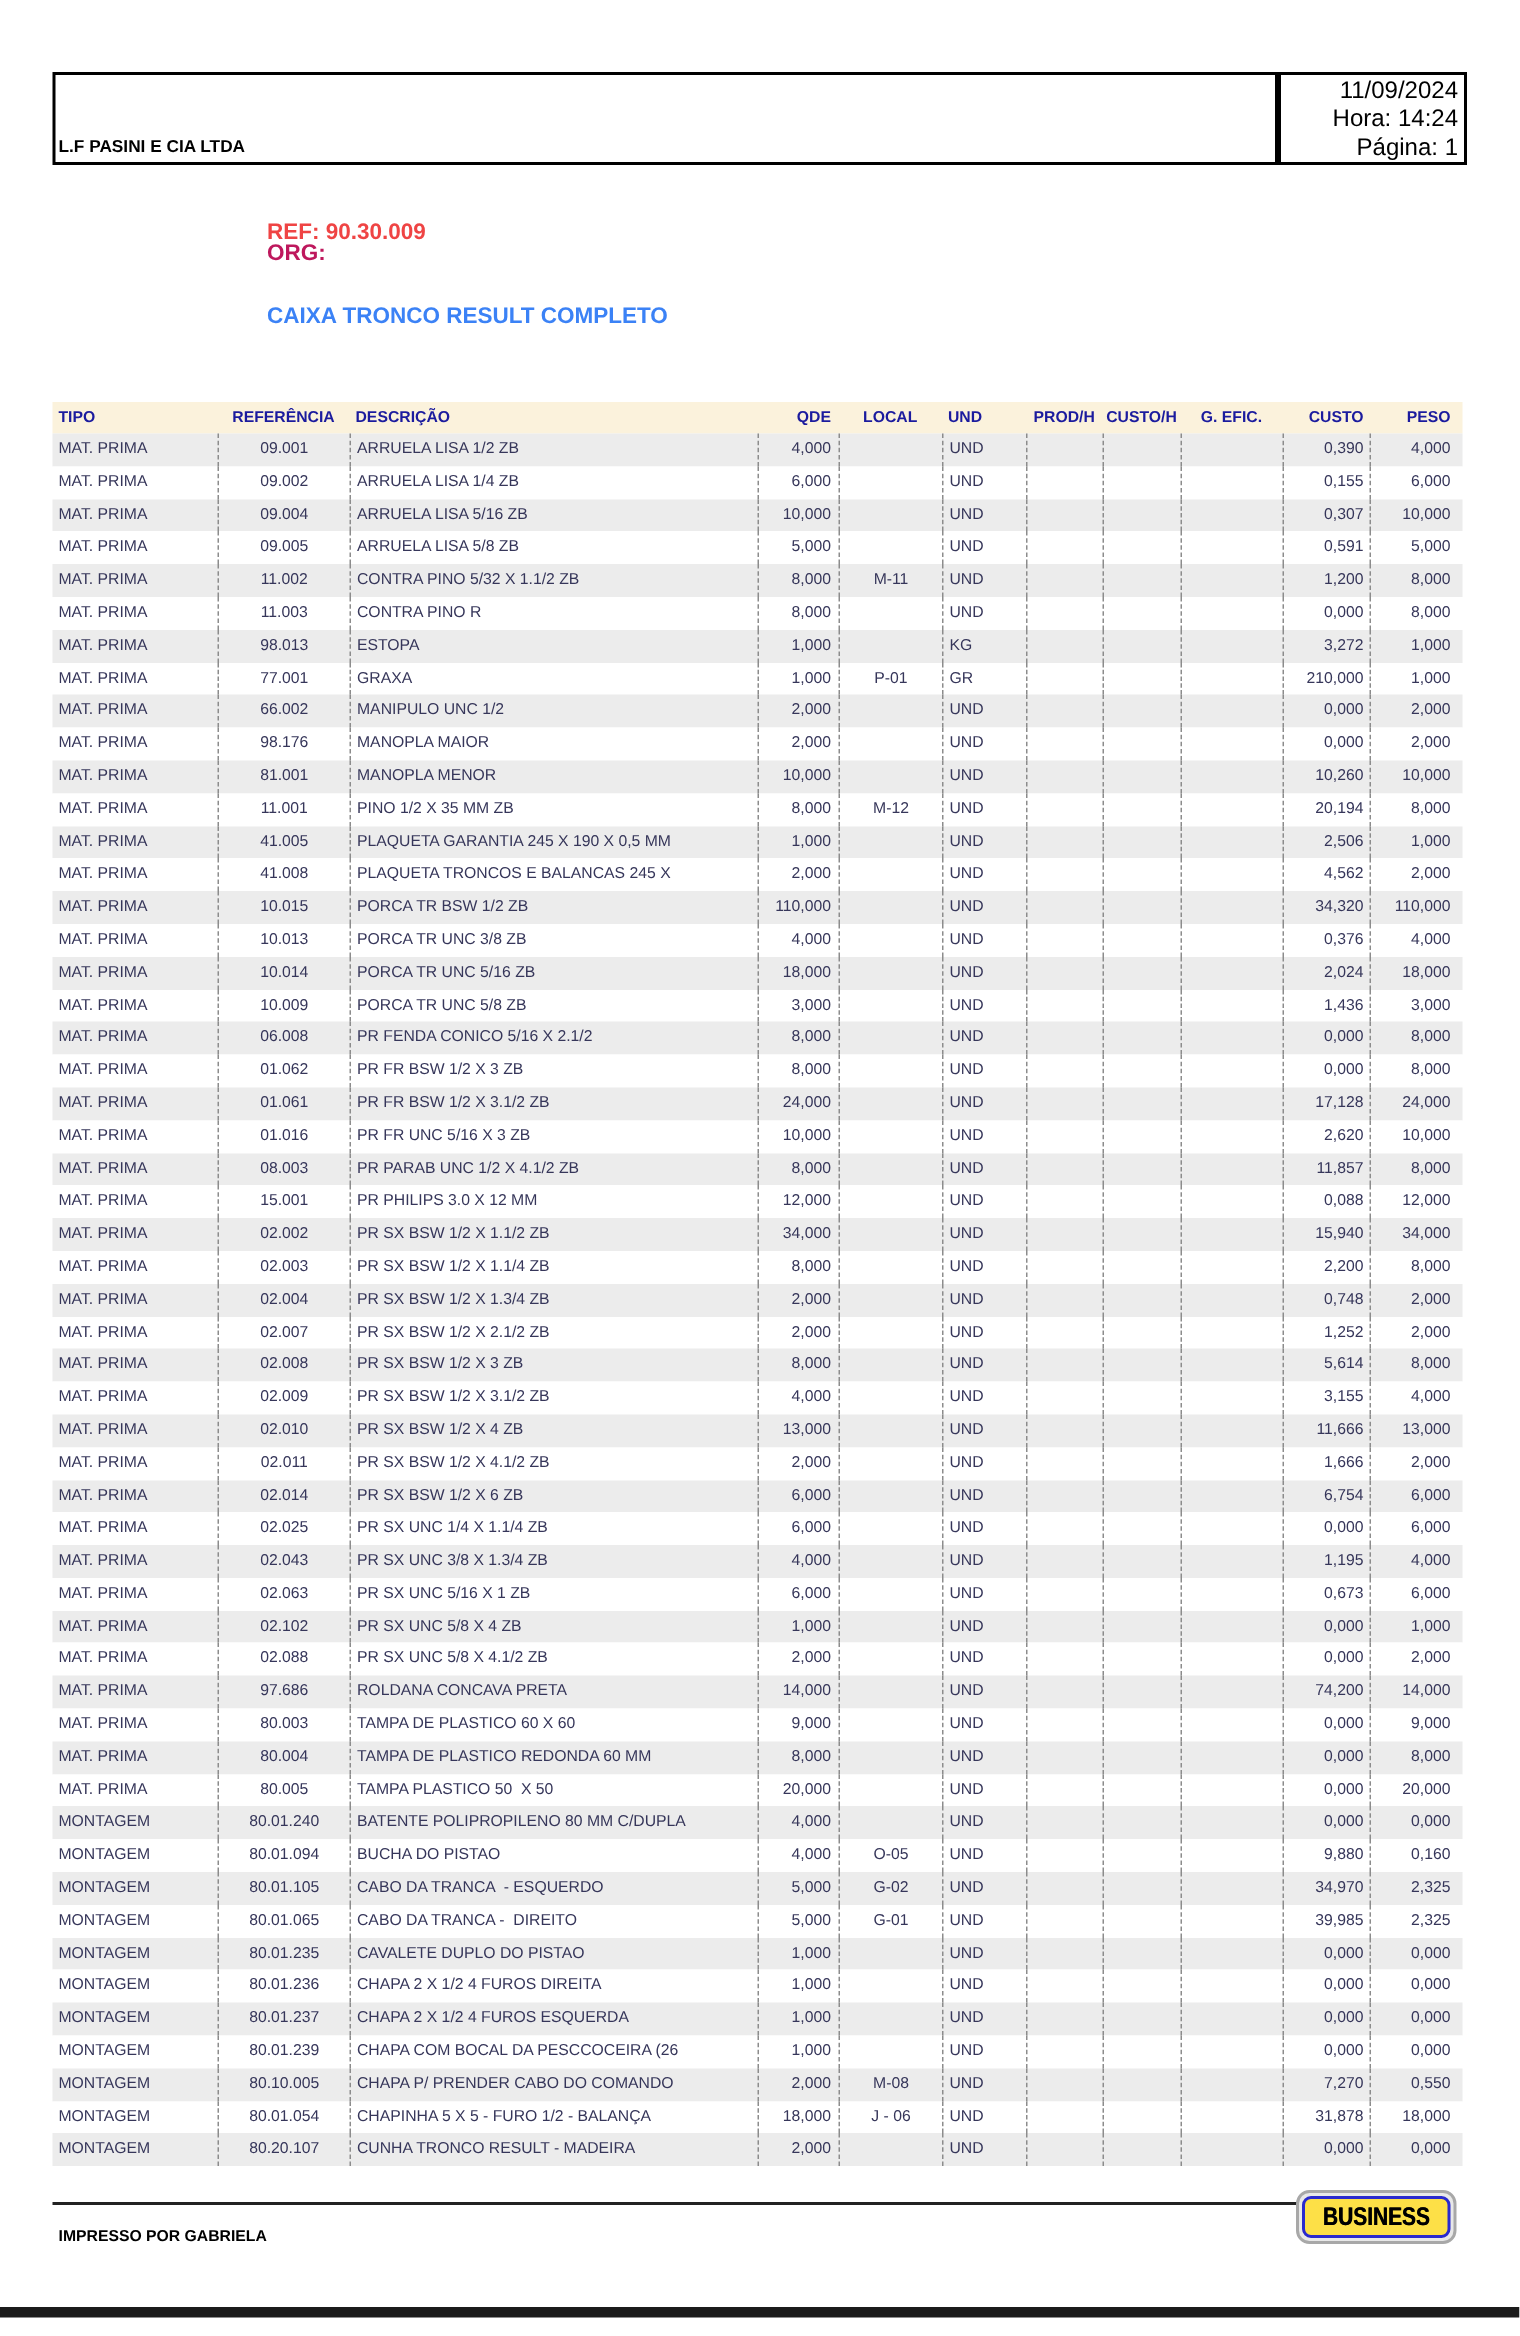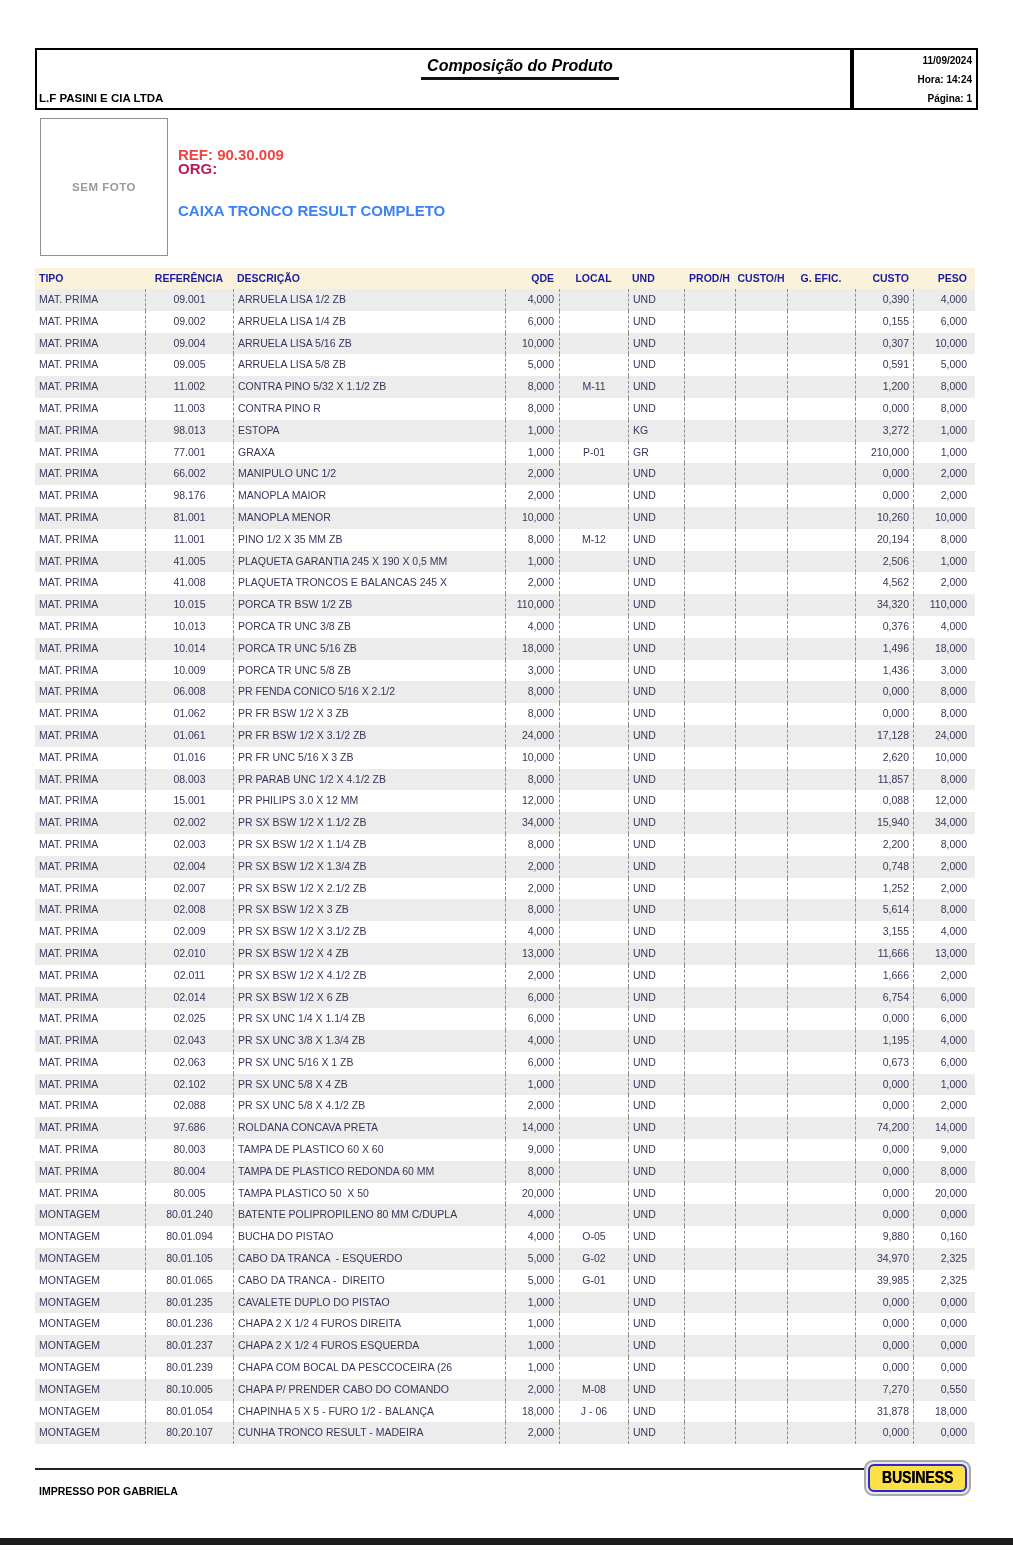--- a/index.html
+++ b/index.html
@@ -3,21 +3,21 @@
 <meta charset="utf-8">
 <style>
   * { margin:0; padding:0; box-sizing:border-box; }
   body { background:#fff; font-family:"Liberation Sans", sans-serif; }
   .page { position:relative; width:1013px; height:1557px; background:#ffffff; overflow:hidden; }
 
   
   .hdr-main { position:absolute; left:35px; top:48px; width:817px; height:62px; border:2px solid #000; background:#fff; }
   .hdr-date { position:absolute; left:852px; top:48px; width:126px; height:62px; border:2px solid #000; border-left:2px solid #000; background:#fff;
               display:flex; flex-direction:column; justify-content:center; align-items:flex-end; padding:1px 4px 1px 0; }
-  .hdr-date div { font-size:10px; font-weight:bold; color:#000; line-height:19px;margin-left:31px; }
+  .hdr-date div { font-size:16px; font-weight:normal; color:#000; line-height:19px;margin-left:31px; }
   .report-title { position:absolute; left:330px; top:57px; width:380px; text-align:center; }
   .report-title span { display:inline-block; font-size:16px; font-weight:bold; font-style:italic; color:#000;
                        border-bottom:3px solid #111; padding:0 6px 2px 6px; }
   .company { position:absolute; left:39px; top:92px; font-size:11.5px; font-weight:bold; color:#000; }
 
   
   .photo-box { position:absolute; left:40px; top:118px; width:128px; height:138px; border:1px solid #8f8f8f; background:#fff;
                display:flex; align-items:center; justify-content:center; }
   .photo-box span { color:#9a9a9a; font-weight:bold; font-size:11.5px; letter-spacing:0.5px; }
   .ref-line  { position:absolute; left:178px; top:146px; font-size:15px; font-weight:bold; color:#ef4444; }
@@ -56,33 +56,27 @@
   .badge-inner span { font-weight:bold; font-size:17px; color:#000; transform:scaleX(0.82); letter-spacing:0px;
                       text-shadow:0.5px 0 #000; }
   .bottom-bar { position:absolute; left:0; top:1538px; width:1013px; height:7px; background:#1b1b1b; }
 </style>
 </head>
 <body>
 
 <div class="page">
 
   <div class="hdr-main"></div>
-  <div class="report-title">
-    <span>Composição do Produto</span>
-  </div>
   <div class="company">L.F PASINI E CIA LTDA</div>
   <div class="hdr-date">
     <div>11/09/2024</div>
     <div>Hora: 14:24</div>
     <div>Página: 1</div>
   </div>
 
-  <div class="photo-box">
-    <span>SEM FOTO</span>
-  </div>
   <div class="ref-line">REF: 90.30.009</div>
   <div class="org-line">ORG:</div>
   <div class="prod-line">CAIXA TRONCO RESULT COMPLETO</div>
 
   <div class="tbl">
     <div class="thead">
         <div class="cell c0">TIPO</div>
         <div class="cell c1">REFERÊNCIA</div>
         <div class="cell c2">DESCRIÇÃO</div>
         <div class="cell c3">QDE</div>
@@ -306,21 +300,21 @@
         <div class="trow odd">
           <div class="cell c0">MAT. PRIMA</div>
           <div class="cell c1">10.014</div>
           <div class="cell c2">PORCA TR UNC 5/16 ZB</div>
           <div class="cell c3">18,000</div>
           <div class="cell c4"></div>
           <div class="cell c5">UND</div>
           <div class="cell c6"></div>
           <div class="cell c7"></div>
           <div class="cell c8"></div>
-          <div class="cell c9">1,496</div>
+          <div class="cell c9">2,024</div>
           <div class="cell c10">18,000</div>
         </div>
         <div class="trow even">
           <div class="cell c0">MAT. PRIMA</div>
           <div class="cell c1">10.009</div>
           <div class="cell c2">PORCA TR UNC 5/8 ZB</div>
           <div class="cell c3">3,000</div>
           <div class="cell c4"></div>
           <div class="cell c5">UND</div>
           <div class="cell c6"></div>

